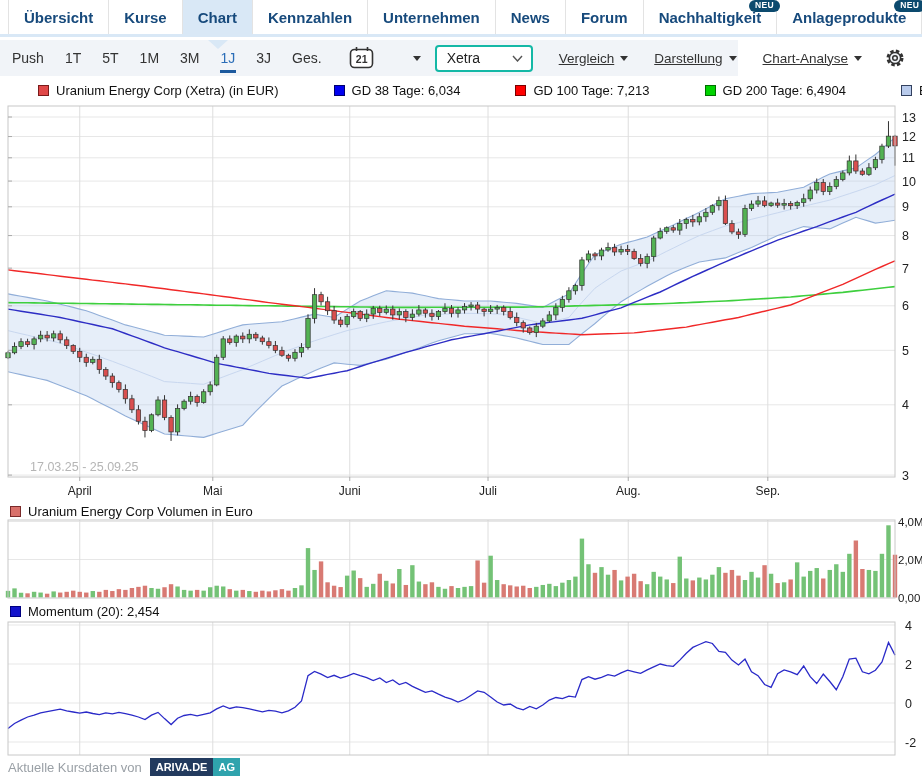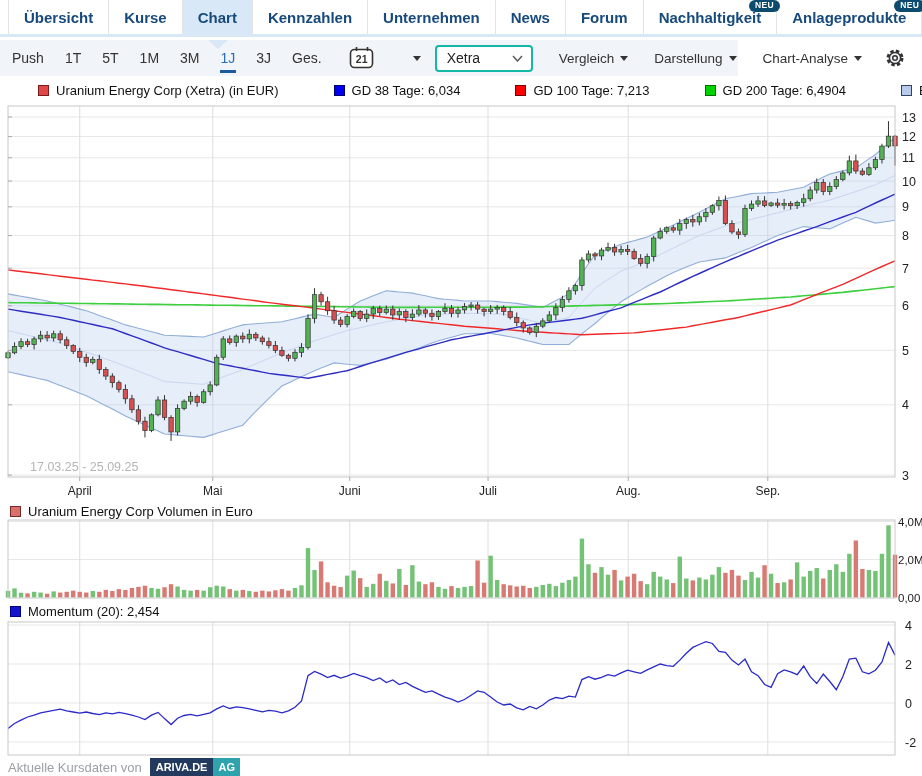--- a/index.html
+++ b/index.html
@@ -29,21 +29,21 @@
     z-index:5; padding:0 6px 0 12px; }
   #tb-left, #tb-right { display:flex; align-items:center; }
   .rng { font-size:14px; color:#333; margin-right:21px; cursor:pointer; position:relative; }
   .rng.active { color:#2a6db8; }
   .rng.active::after { content:""; position:absolute; left:-1px; right:-1px; bottom:-7px;
     height:3px; background:#1d5a9e; }
   .icon-btn { display:flex; align-items:center; cursor:pointer; margin-left:22px;gap:32px; }
   .caret { width:0; height:0; border-left:4px solid transparent; border-right:4px solid transparent;
     border-top:5px solid #333; display:inline-block; margin-left:6px; }
   .menu-btn { display:flex; align-items:center; font-size:13.5px; color:#333;
-    margin-left:26px; cursor:pointer; white-space:nowrap; }
+    margin-left:26px; cursor:pointer; white-space:nowrap;text-decoration:underline; }
   #exchange { display:flex; align-items:center; justify-content:space-between;
     width:98px; height:27px; background:#fff; border:2px solid #14b8a6; border-radius:4px;
     padding:0 8px 0 10px; font-size:14px; color:#222; margin-left:14px; cursor:pointer; }
 
   
   .legend-row { position:absolute; left:10px; display:flex; align-items:center;
     font-size:13px; color:#111; z-index:4; }
   #legend-main { top:83px; }
   .leg-item { display:flex; align-items:center; margin-right:27px; white-space:nowrap;padding-left:28px; }
   .swatch { width:11px; height:11px; display:inline-block; margin-right:7px; }

